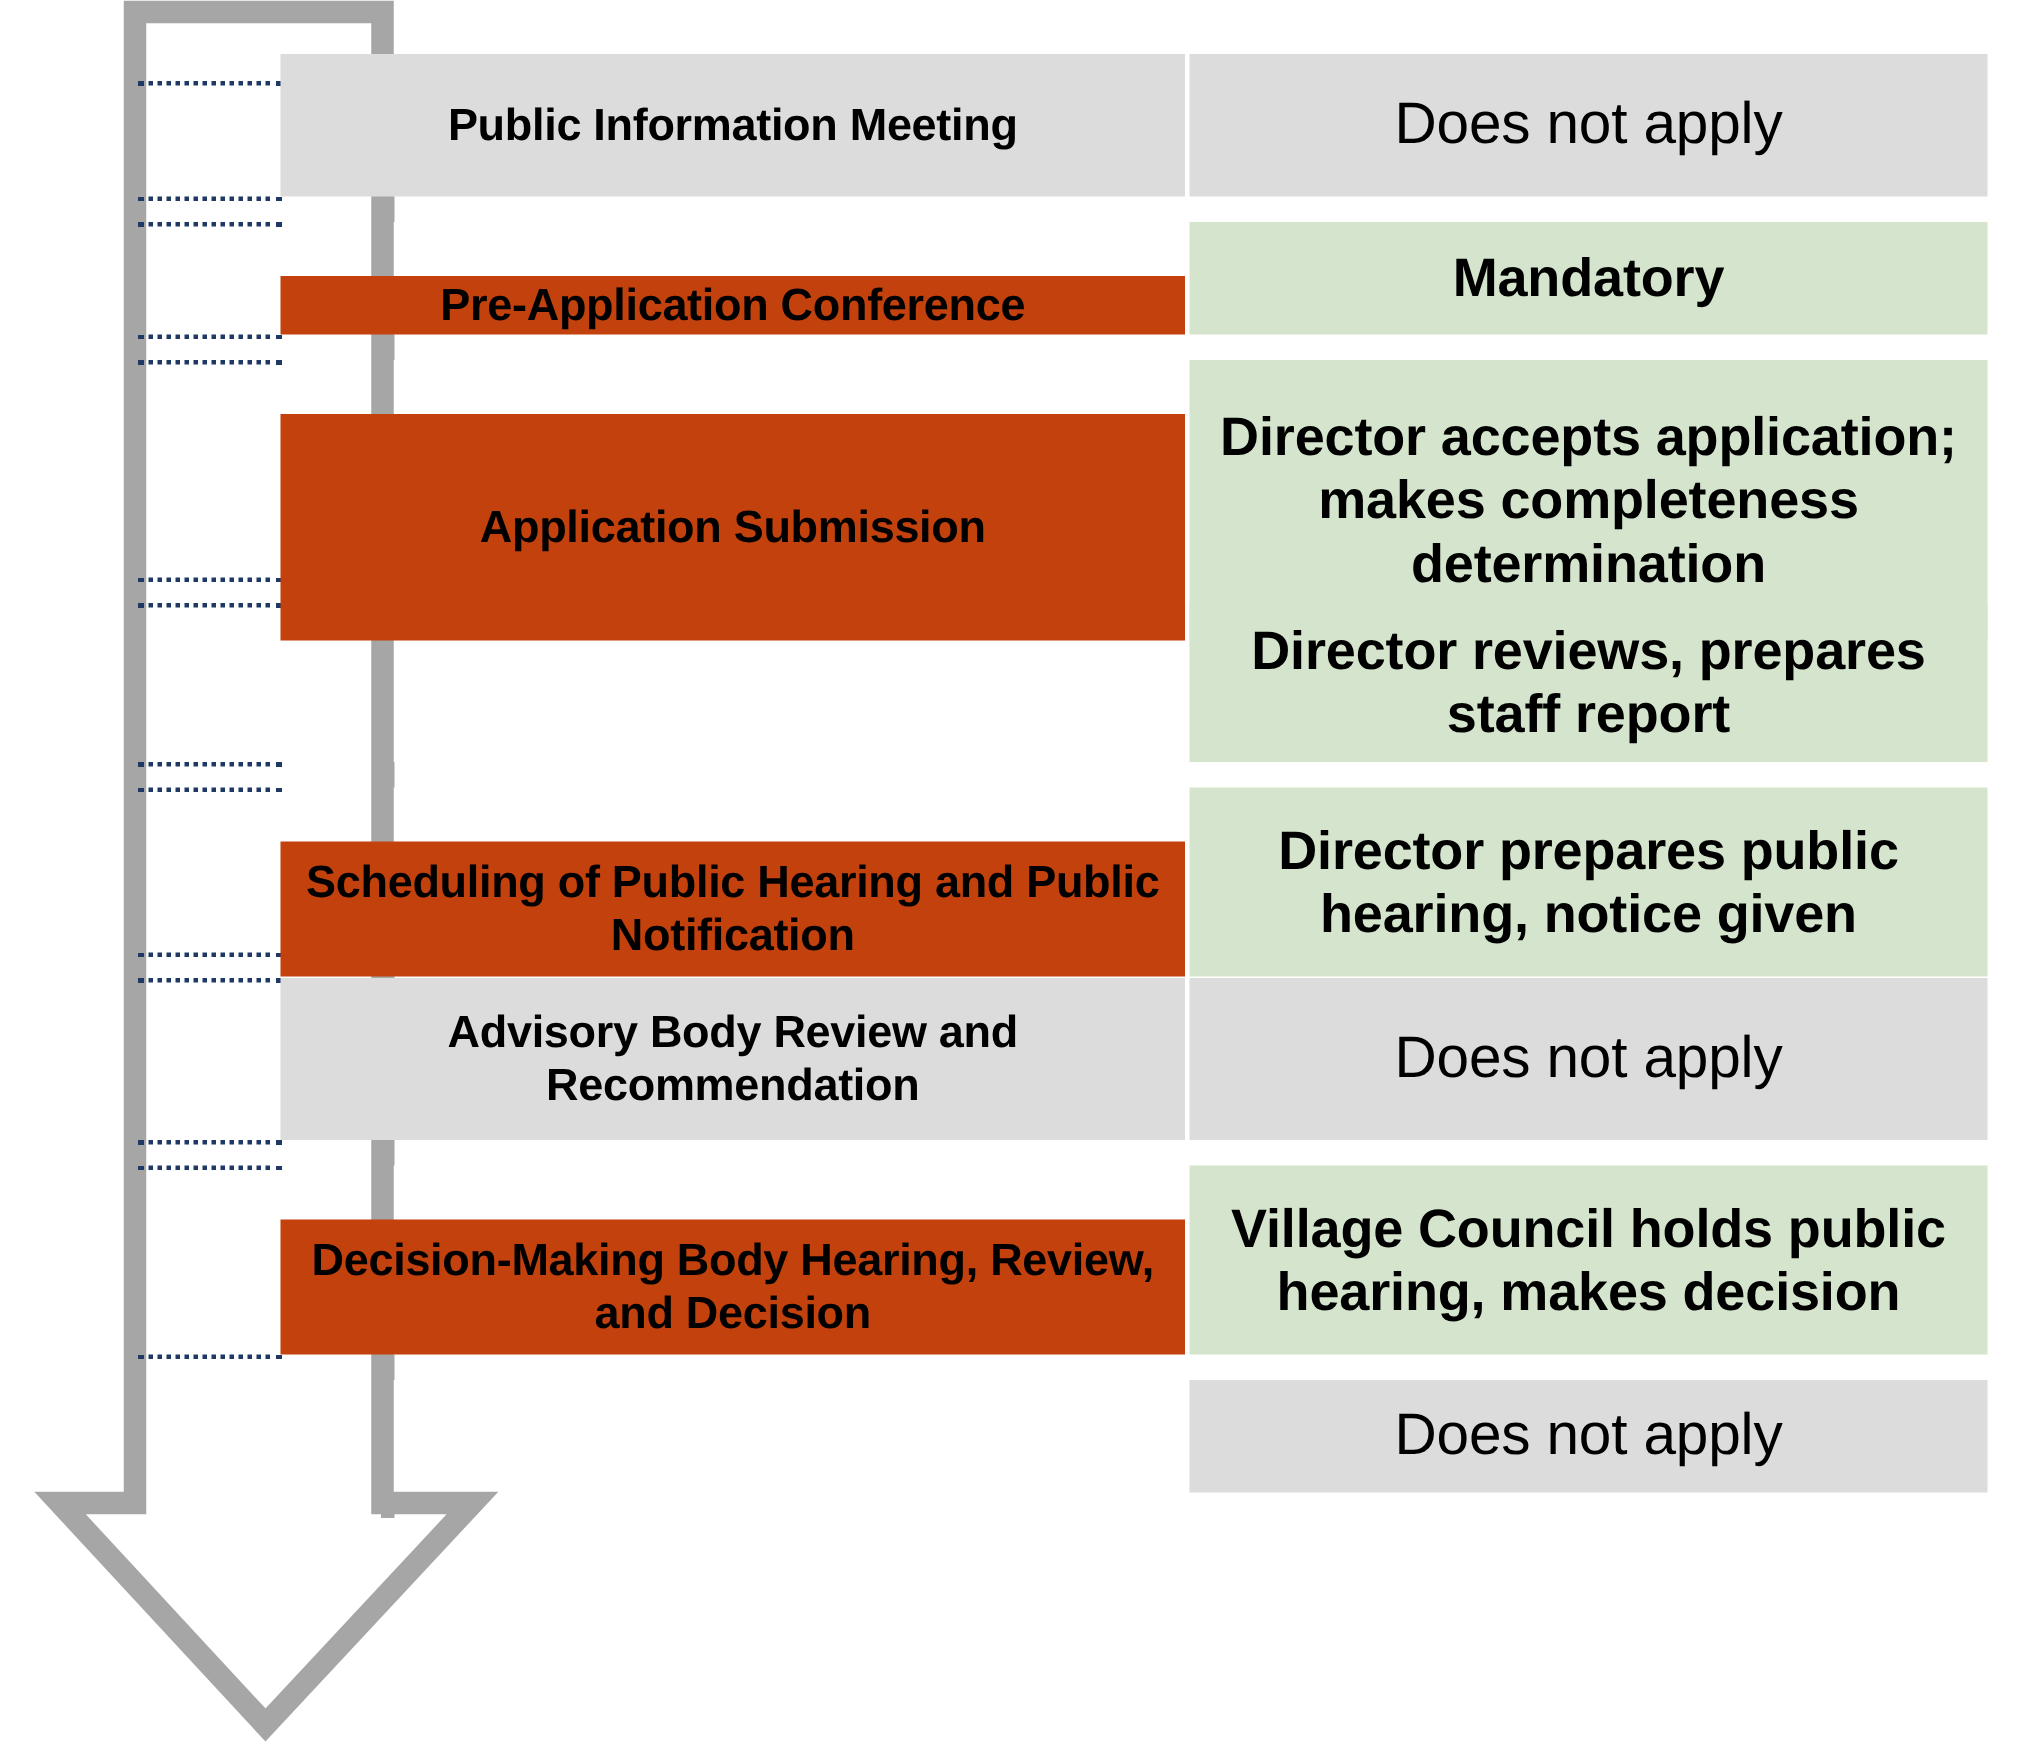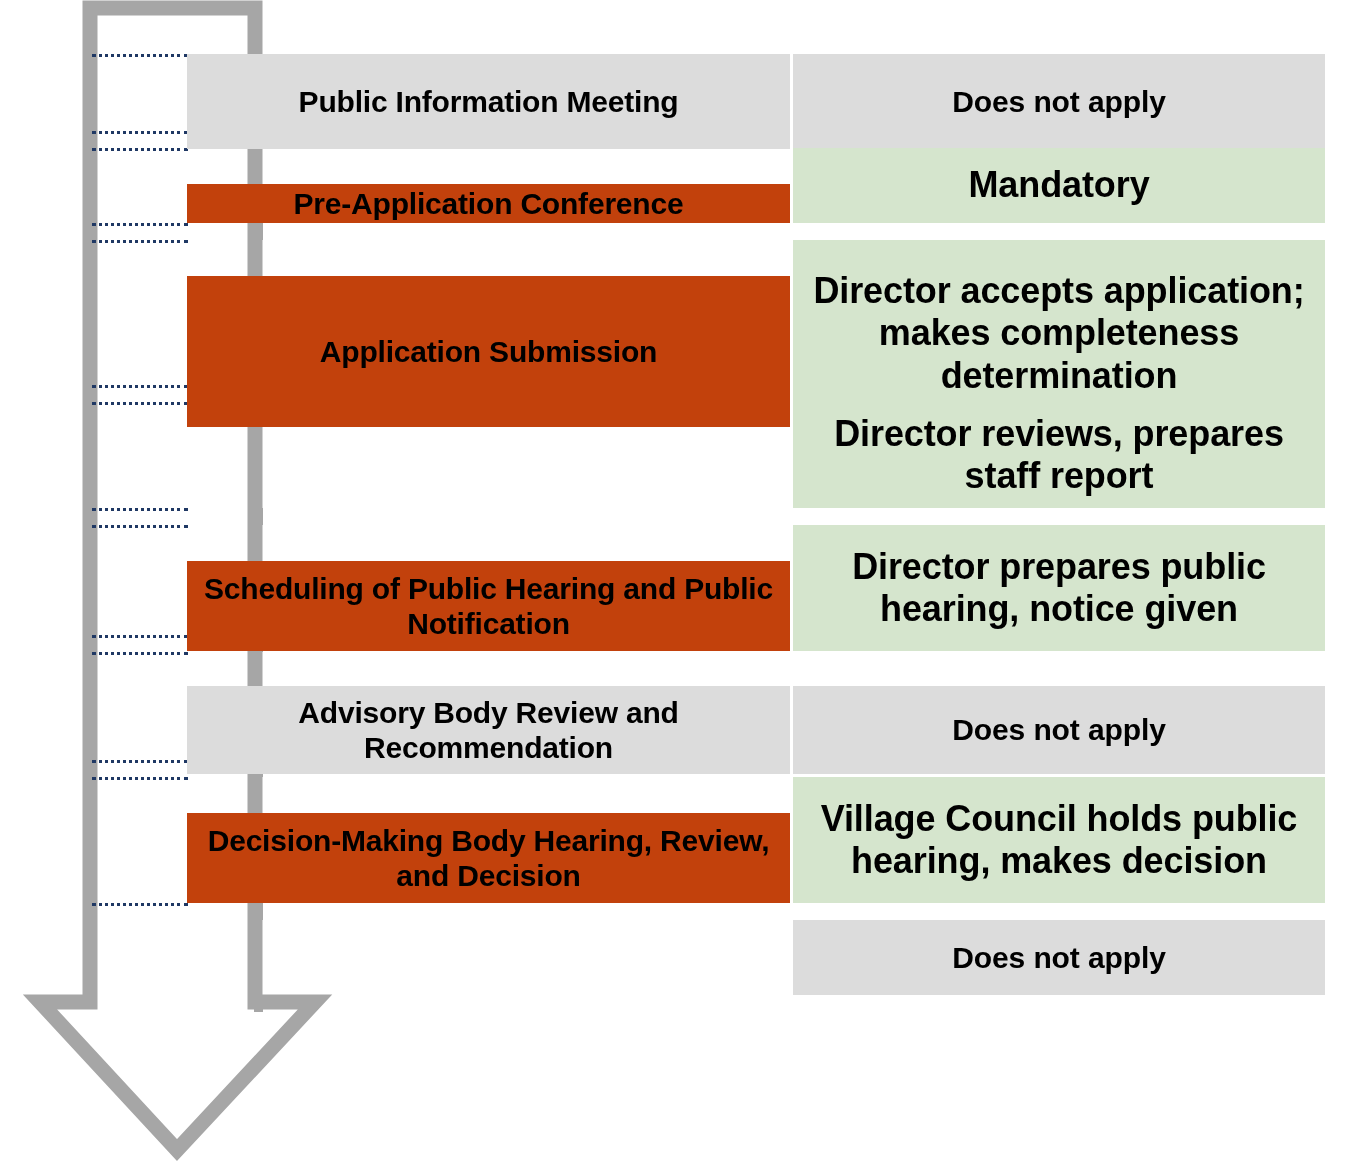--- a/index.html
+++ b/index.html
@@ -72,21 +72,21 @@
     font-weight: bold;
     letter-spacing: -0.2px;
   }
   .cell-note {
     left: 793px;
     width: 532px;
     font-size: 36px;
     letter-spacing: -0.1px;
   }
   .cell-note.is-bold   { font-weight: bold; }
-  .cell-note.is-normal { font-weight: bold; font-size: 30px; }
+  .cell-note.is-normal { font-weight: normal; font-size: 39px; }
 
   .fill-grey  { background: #dcdcdc; }
   .fill-blue  { background: #c2410c; margin-top: 36px; }
   .fill-green { background: #d5e5cd; }
 
   .cell span { display: block; }
 </style>
 </head>
 <body>
 
@@ -113,21 +113,21 @@
 
   <div class="connector-stub" style="top:131px;height:17px;"></div>
   <div class="connector-stub" style="top:223px;height:17px;"></div>
   <div class="connector-stub" style="top:385px;height:17px;"></div>
   <div class="connector-stub" style="top:508px;height:17px;"></div>
   <div class="connector-stub" style="top:635px;height:17px;"></div>
   <div class="connector-stub" style="top:760px;height:17px;"></div>
   <div class="connector-stub" style="top:903px;height:17px;"></div>
   <div class="connector-stub" style="top:995px;height:17px;"></div>
 
-  <div class="proc-row" style="top:54px;height:95px;">
+  <div class="proc-row" style="top:36px;height:95px;">
     <div class="cell cell-step fill-grey">
       <span>Public Information Meeting</span>
     </div>
     <div class="cell cell-note is-normal fill-grey">
       <span>Does not apply</span>
     </div>
   </div>
 
   <div class="proc-row" style="top:148px;height:75px;">
     <div class="cell cell-step fill-blue">
@@ -155,21 +155,21 @@
 
   <div class="proc-row" style="top:525px;height:126px;">
     <div class="cell cell-step fill-blue">
       <span>Scheduling of Public Hearing and Public Notification</span>
     </div>
     <div class="cell cell-note is-bold fill-green">
       <span>Director prepares public hearing, notice given</span>
     </div>
   </div>
 
-  <div class="proc-row" style="top:652px;height:88px;margin-top:34px;">
+  <div class="proc-row" style="top:652px;height:108px;">
     <div class="cell cell-step fill-grey">
       <span>Advisory Body Review and Recommendation</span>
     </div>
     <div class="cell cell-note is-normal fill-grey">
       <span>Does not apply</span>
     </div>
   </div>
 
   <div class="proc-row" style="top:777px;height:126px;">
     <div class="cell cell-step fill-blue">

